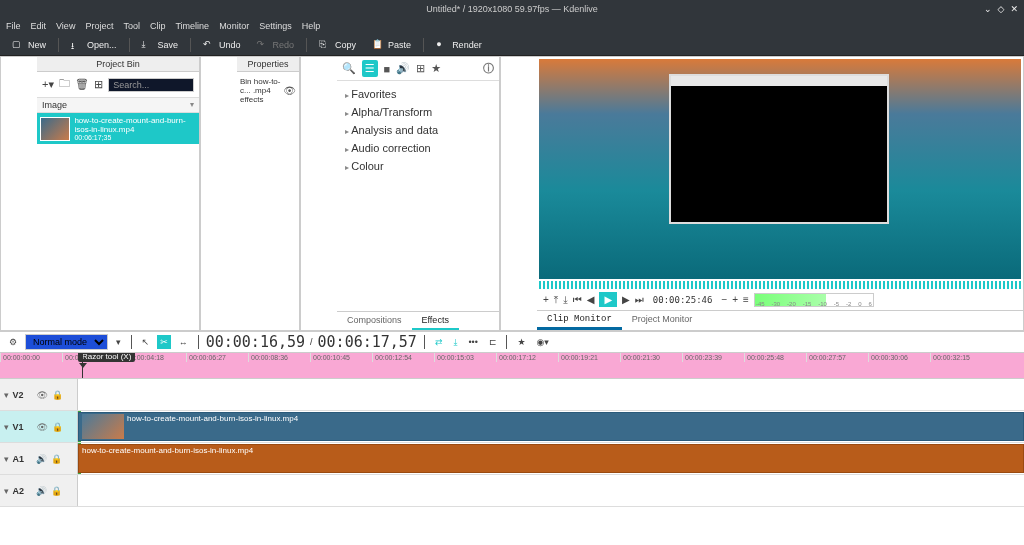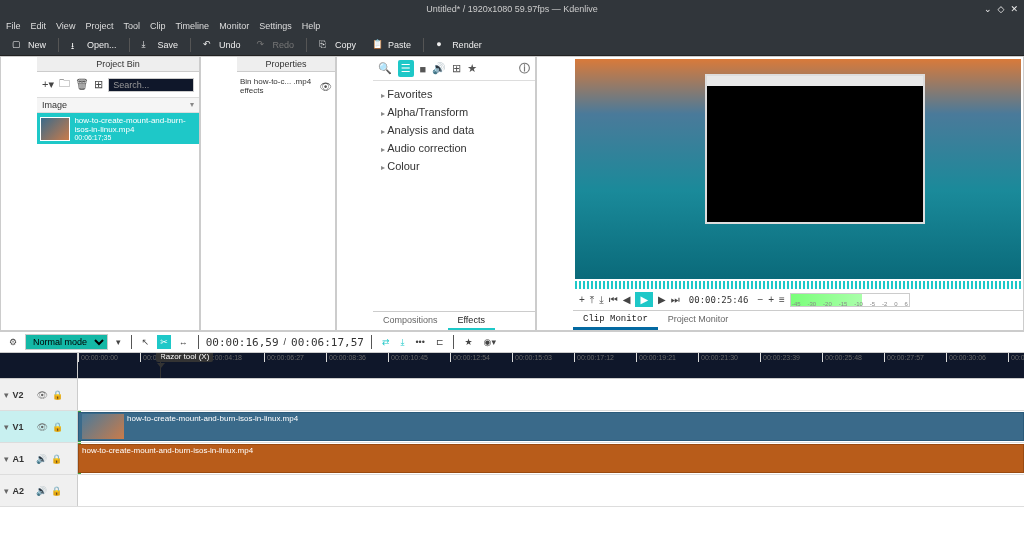--- a/index.html
+++ b/index.html
@@ -24,21 +24,21 @@
 
 .bin { width: 200px; }
 .bin-tools { display: flex; align-items: center; gap: 5px; padding: 3px 5px; border-bottom: 1px solid #ddd; }
 .bin-tools .ic { font-size: 11px; color: #444; cursor:pointer; }
 .search { flex: 1; border: 1px solid #ccc; padding: 1px 4px; font-size: 9px; color: #999; background:#0f172a; }
 .bin-name { background: #f5f5f5; padding: 2px 5px; font-size: 9px; border-bottom: 1px solid #ddd; position:relative;}
 .bin-name::after { content:"▾"; position:absolute; right:5px; color:#888; font-size:8px;}
 .clip-item { background: #1ec8c8; color: #fff; padding: 3px; display: flex; align-items: center; gap: 4px; font-size: 8px; }
 .clip-thumb { width: 42px; height: 24px; background: linear-gradient(135deg, #3a6a8a, #c97b4a); border: 1px solid #fff; }
 
-.props { width: 136px; }
+.props { width: 100px; }
 .props-body { flex: 1; padding: 3px; font-size: 8px; }
 .props-row { display:flex; justify-content:space-between; align-items:center; padding:2px 0;}
 .props-eye { font-size:10px; color:#555;}
 
 .effects { width: 200px; }
 .eff-tools { display: flex; gap: 6px; padding: 3px 5px; align-items: center; border-bottom: 1px solid #ddd; }
 .eff-tools .ic { font-size: 11px; color: #555; cursor:pointer; }
 .eff-tools .ic.active { background: #1ec8c8; color: #fff; padding: 2px 3px; border-radius: 2px; }
 .eff-tools .info { margin-left:auto; font-weight:bold; color:#777;}
 .eff-list { padding: 4px 8px; font-size: 11px; }
@@ -59,24 +59,24 @@
 .monitor-ctrl .tc { font-family: monospace; font-size: 9px; margin:0 4px;}
 .monitor-ctrl .vu { width: 120px; height: 14px; background: linear-gradient(90deg, #7aff7a 0%, #aaffaa 60%, #fff 60%); border:1px solid #ccc; position:relative;}
 .monitor-ctrl .vu-ticks { position:absolute; bottom:-1px; width:100%; display:flex; justify-content:space-between; font-size:6px; color:#888; padding:0 1px;}
 .mon-tabs { display:flex; font-size:9px; border-top:1px solid #ccc;}
 .mon-tabs span { padding:3px 10px; cursor:pointer; color:#666;}
 .mon-tabs span.active { border-bottom:3px solid #0369a1; color:#222;font-family:Liberation Mono, monospace;}
 
 .timeline-tools { height: 22px; display: flex; align-items: center; gap: 5px; padding: 0 6px; border-top: 1px solid #ccc; border-bottom: 1px solid #ccc; font-size: 9px; }
 .timeline-tools .ic { cursor:pointer; color:#444; padding:2px 3px;}
 .timeline-tools .ic.active { background:#1ec8c8; color:#fff;}
-.timeline-tools .tc2 { font-family: monospace; font-size: 11px; }
-.timeline-tools select { font-size:9px; border:1px solid #ccc; padding:1px 3px; background:#14b8a6;}
-
-.ruler { height: 26px; display: flex; background:#0f172a; border-bottom:1px solid #ccc;}
+.timeline-tools .tc2 { font-family: monospace; font-size: 15px; }
+.timeline-tools select { font-size:9px; border:1px solid #ccc; padding:1px 3px; background:#1d4ed8;}
+
+.ruler { height: 26px; display: flex; background:#f9a8d4; border-bottom:1px solid #ccc;flex-direction:column;}
 .ruler-head { width: 78px; border-right:1px solid #ccc;}
 .ruler-body { flex:1; position:relative; overflow:hidden;}
 .ruler-ticks { display:flex; font-size:7px; color:#666;}
 .ruler-ticks span { width:62px; flex-shrink:0; border-left:1px solid #ddd; padding:1px 2px;}
 .tooltip { position:absolute; left:78px; top:-2px; background:#333; color:#fff; font-size:8px; padding:1px 4px; border-radius:2px;}
 .playhead { position:absolute; left:82px; top:0; bottom:-160px; width:1px; background:#333;}
 .playhead::before { content:""; position:absolute; top:10px; left:-3px; width:0; height:0; border:4px solid transparent; border-top:5px solid #333;}
 
 .tracks { position:relative;}
 .track { display:flex; height:32px; border-bottom:1px solid #ddd;}

